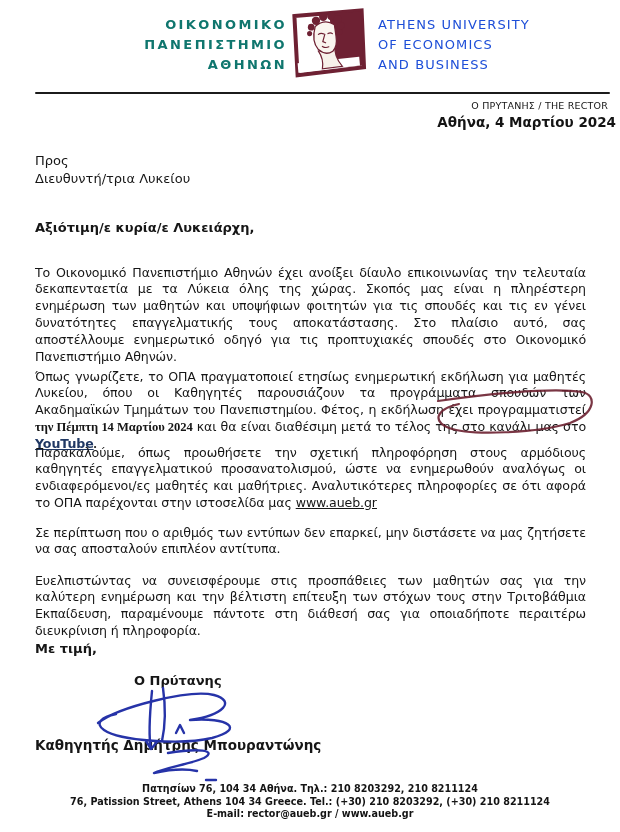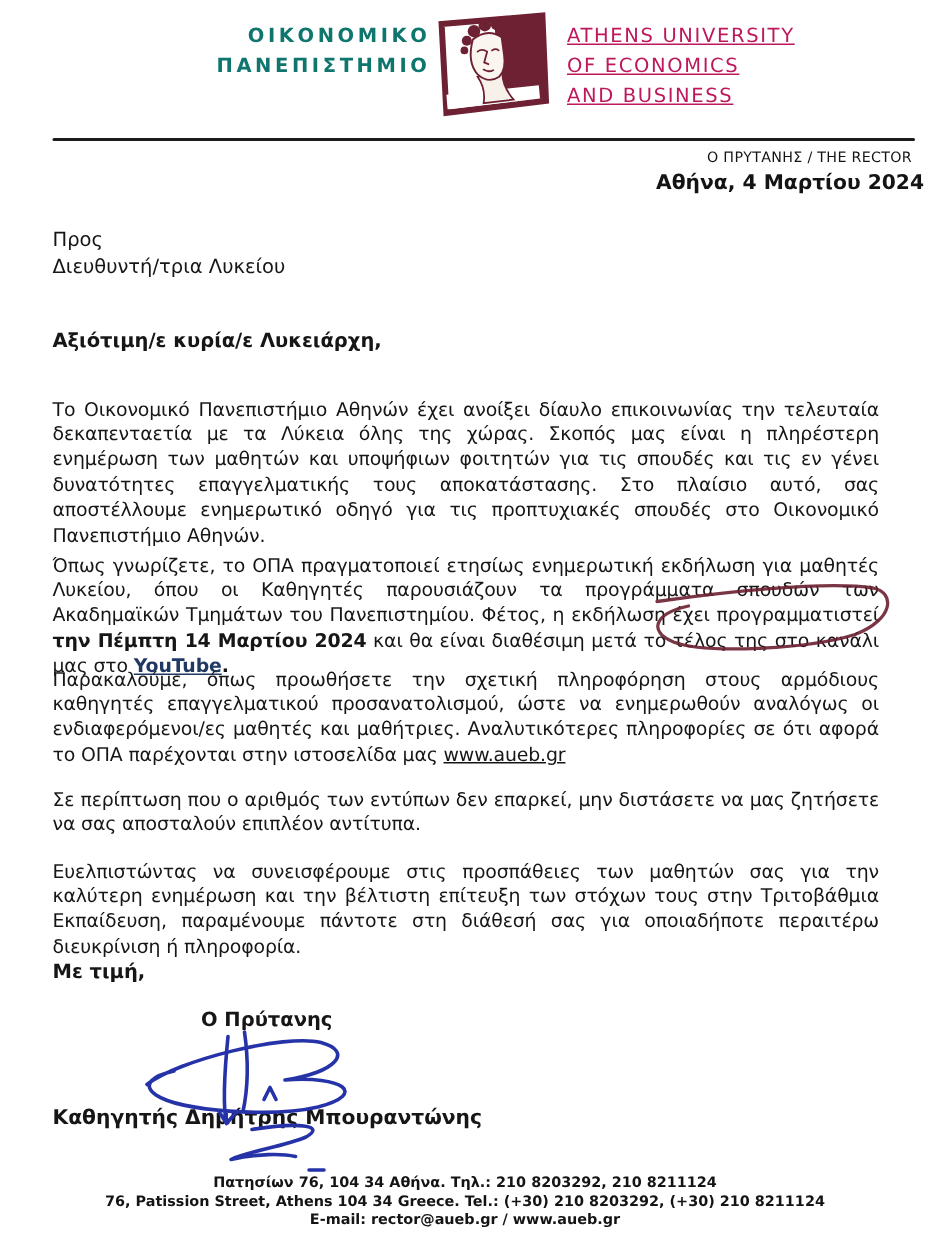--- a/index.html
+++ b/index.html
@@ -14,21 +14,21 @@
   }
   
   .greek-name{
     position:absolute;left:15px;top:15px;width:272px;
     text-align:right;font-weight:700;font-size:13px;
     letter-spacing:2.4px;line-height:20px;color:#0f766e;
   }
   .logo-box{position:absolute;left:288px;top:5px;width:80px;height:78px;}
   .english-name{
     position:absolute;left:378px;top:15px;
-    font-size:13px;letter-spacing:1.1px;line-height:20px;color:#be185d;text-decoration:underline;
+    font-size:13px;letter-spacing:1.1px;line-height:20px;color:#1d4ed8;
   }
   .header-rule{
     position:absolute;left:35px;top:92px;width:575px;height:2px;
     background:#1b1b1b;border-radius:2px;
   }
   .rector-line{
     position:absolute;right:12px;top:100px;
     font-size:9.5px;font-weight:400;letter-spacing:.2px;color:#141414;
   }
   .date-line{
@@ -38,21 +38,21 @@
   
   .recipient{position:absolute;left:35px;top:152px;font-size:13px;line-height:17.5px;}
   .salutation{position:absolute;left:35px;top:220px;font-size:13px;font-weight:700;}
   .para{
     position:absolute;left:35px;width:551px;
     font-size:12.6px;line-height:16.8px;text-align:justify;
     letter-spacing:-.1px;
   }
   .p1{top:252px;} .p2{top:356px;} .p3{top:432px;} .p4{top:512px;} .p5{top:560px;}
   .seg-normal{font-weight:400;}
-  .seg-bold{font-weight:700;}
+  .seg-bold{font-weight:700;font-family:Liberation Serif, serif;}
   .seg-link{font-weight:700;color:#203864;text-decoration:underline;cursor:pointer;}
   .seg-underline{text-decoration:underline;}
   .closing{position:absolute;left:35px;top:641px;font-size:13px;font-weight:700;}
   .signer-title{position:absolute;left:134px;top:673px;font-size:13px;font-weight:700;}
   .signer-name{position:absolute;left:35px;top:737px;font-size:13.5px;font-weight:700;z-index:2;}
   .signature-svg{position:absolute;left:90px;top:683px;width:185px;height:108px;z-index:3;pointer-events:none;}
   
   .pen-annotation{position:absolute;left:418px;top:383px;width:195px;height:58px;z-index:4;pointer-events:none;}
   
   .footer{
@@ -61,20 +61,21 @@
   }
 </style>
 </head>
 <body>
 
 <div class="page">
 
   <div class="greek-name">
     <div>ΟΙΚΟΝΟΜΙΚΟ</div>
     <div>ΠΑΝΕΠΙΣΤΗΜΙΟ</div>
+    <div>ΑΘΗΝΩΝ</div>
   </div>
 
   <div class="logo-box">
     <svg viewBox="0 0 100 94" width="80" height="78">
       <path d="M8 12 L92 5 L95 76 L12 86 Z" fill="#ffffff" stroke="#6e2133" stroke-width="5"></path>
       <path d="M52 9 L91 6.5 L94 74 L56 77.5 Z" fill="#6e2133"></path>
       <path d="M12 71 L89 63 L90 74 L13 83 Z" fill="#ffffff"></path>
       <path d="M38 56 Q45 66 43 78 L68 75 Q57 62 59 50 Z" fill="#f7f1ea" stroke="#6e2133" stroke-width="1.5"></path>
       <path d="M34 25 Q29 44 38 54 Q47 62 56 56 Q62 50 60 37 L58 23 Q46 15 34 25 Z" fill="#faf5ef" stroke="#6e2133" stroke-width="1.6"></path>
       <g fill="#6e2133">

